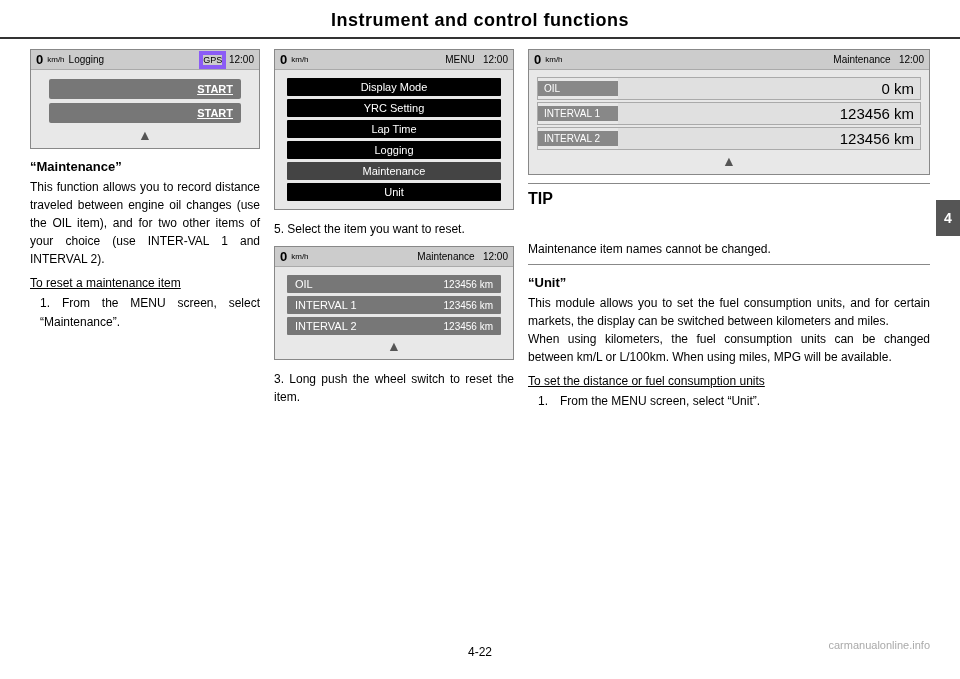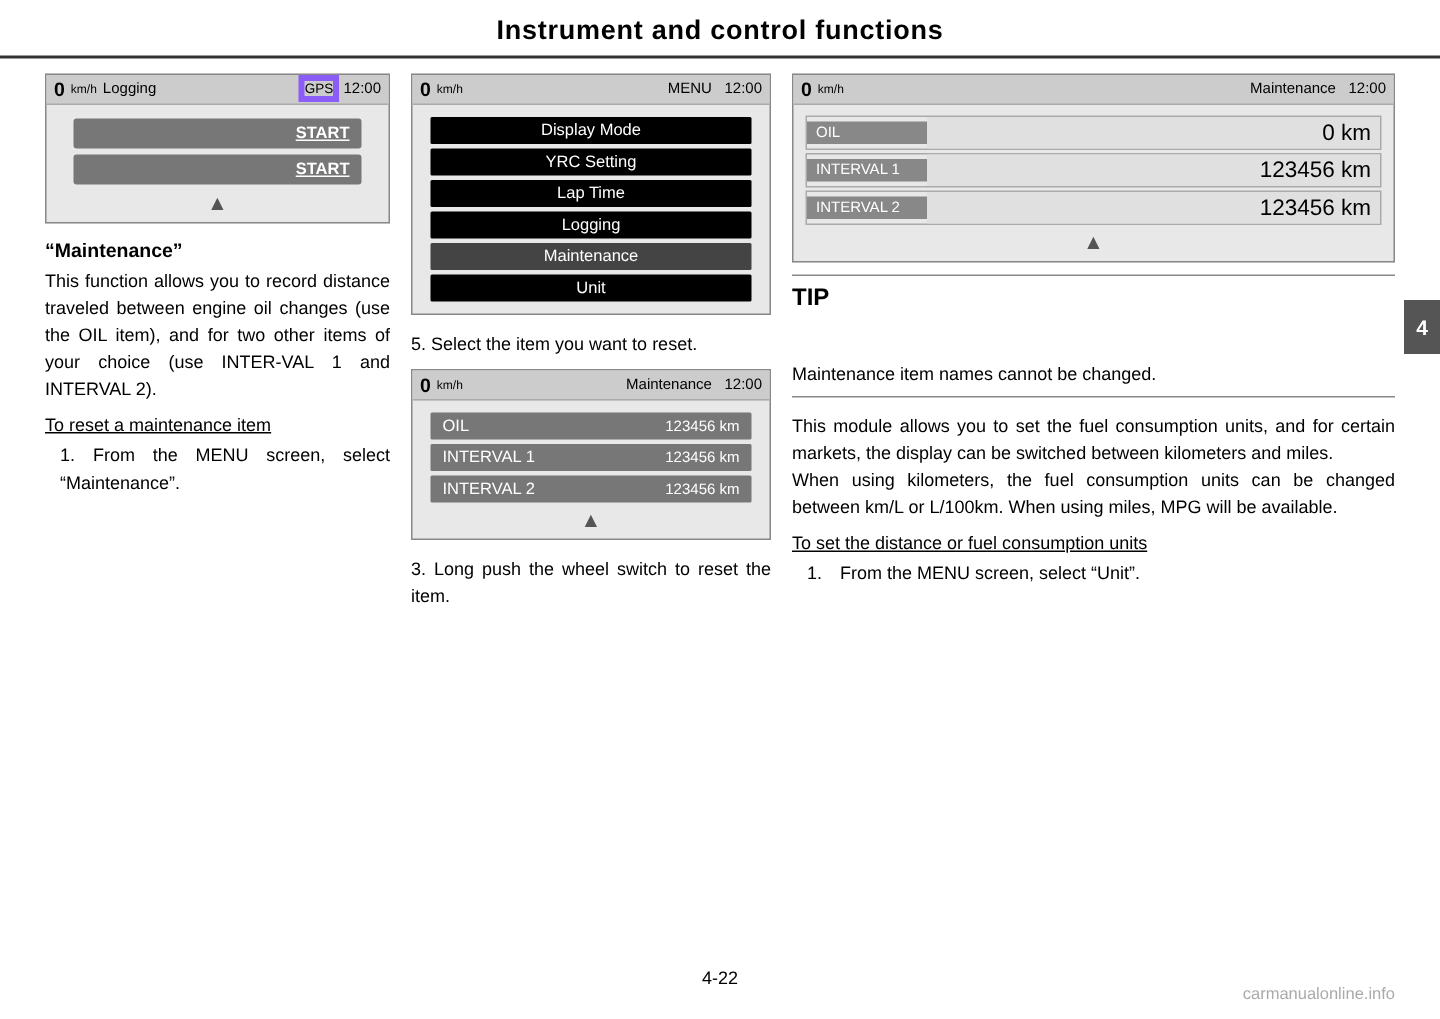--- a/index.html
+++ b/index.html
@@ -224,21 +224,21 @@
       font-size: 12px;
       position: absolute;
       bottom: 20px;
       left: 50%;
       transform: translateX(-50%);
     }
 
     
     .watermark {
       position: absolute;
-      bottom: 10px;
+      bottom: 28px;
       right: 30px;
       font-size: 11px;
       color: #aaa;
     }
 
     
     .gps-icon {
       font-size: 9px;
       border: 4px solid #8b5cf6;
       padding: 0 0;
@@ -371,20 +371,21 @@
         </div>
         <div class="screen1-arrow">▲</div>
       </div>
     </div>
 
     <div class="tip-box">
       <div class="tip-label">TIP</div>
       <div class="tip-text">Maintenance item names cannot be changed.</div>
     </div>
 
+    <div class="section-title">“Unit”</div>
     <div class="section-body" style="white-space:pre-line;">This module allows you to set the fuel consumption units, and for certain markets, the display can be switched between kilometers and miles.
 When using kilometers, the fuel consumption units can be changed between km/L or L/100km. When using miles, MPG will be available.</div>
 
     <div class="underline-title">To set the distance or fuel consumption units</div>
     <ul class="instruction-list">
       <li>1. From the MENU screen, select “Unit”.</li>
     </ul>
   </div>
 
 </div>

